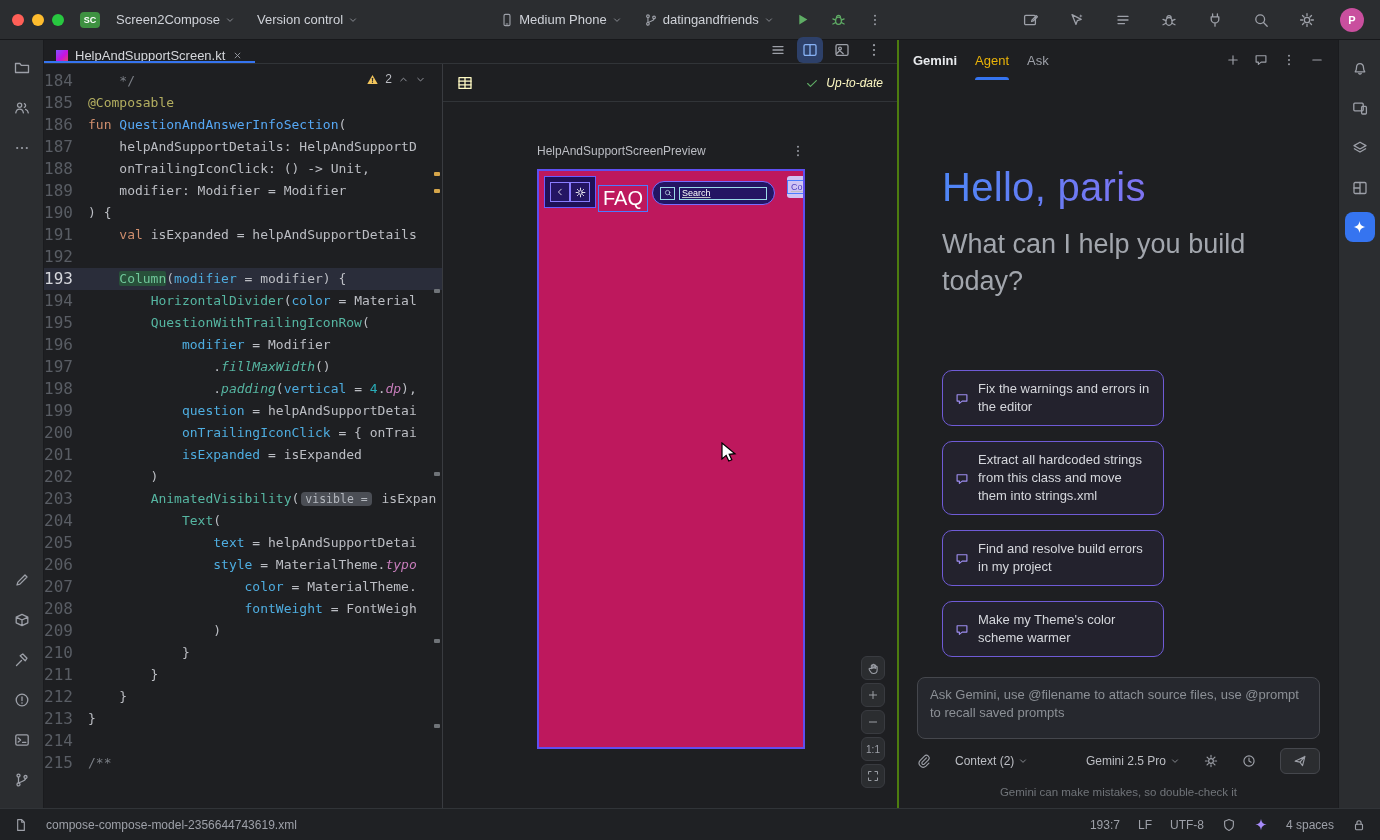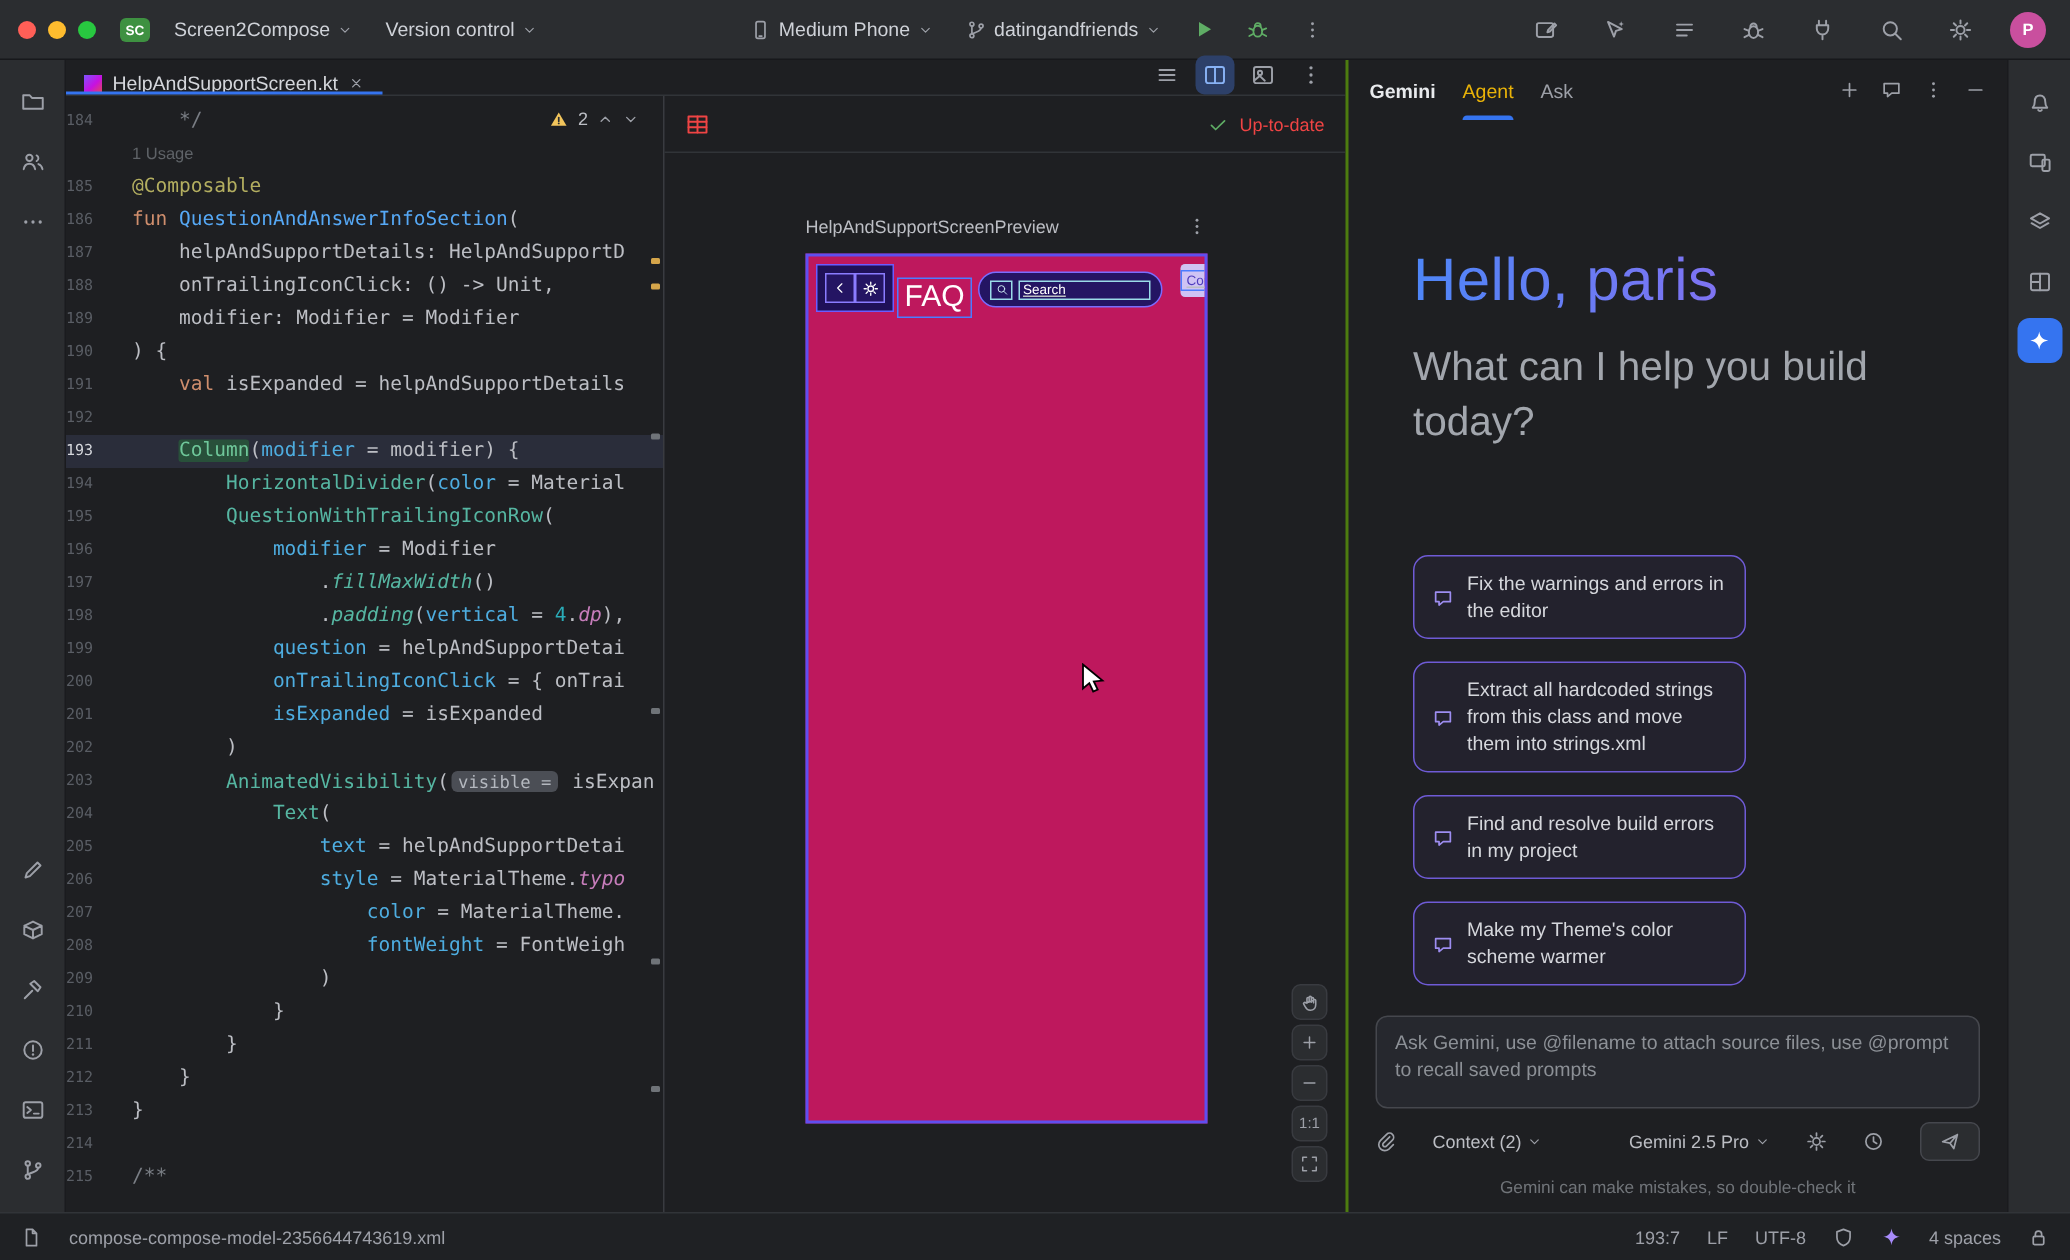--- a/index.html
+++ b/index.html
@@ -51,40 +51,40 @@
   .mode { width:26px; height:26px; display:flex; align-items:center; justify-content:center;
     border-radius:6px; color:#9da0a8; background:none; border:none; }
   .mode.active { background:#2d4069; color:#88b2f5; }
 
   
   #editor-row { flex:1; display:flex; overflow:hidden; }
   #code-pane { width:398px; position:relative; overflow:hidden; padding-top:6px;
     font-family:"DejaVu Sans Mono","Liberation Mono",monospace; font-size:13px; }
   #splitter { width:1px; background:#393b40; cursor:col-resize; }
   .code-line { display:flex; height:22px; line-height:22px; white-space:pre; }
-  .code-line .ln { width:44px; text-align:left; padding-right:16px; color:#595d64; flex-shrink:0; font-size:10px; }
+  .code-line .ln { width:44px; text-align:left; padding-right:16px; color:#595d64; flex-shrink:0; font-size:16px; }
   .code-line.cur { background:#2a2d3a; }
   .code-line.cur .ln { color:#d5d7dc; }
   .code-text { flex:1; overflow:hidden; }
   .def{color:#bcbec4} .cmt{color:#7a7e85} .ann{color:#b3ae60} .kw{color:#cf8e6d}
   .fn{color:#56a8f5} .call{color:#56b6a2} .ext{color:#56b6a2;font-style:italic}
   .arg{color:#4eade0} .num{color:#2aacb8} .prop{color:#c77dbb;font-style:italic}
   .hl{background:#28503a;color:#6fc79a;border-radius:2px}
   .usage{color:#5f6368;font-size:11px;font-family:"Liberation Sans",sans-serif}
   .inlay{background:#4b4e55;color:#b4b8bf;border-radius:4px;padding:0 4px;font-size:11.5px;margin:0 2px}
   #inspections-widget { position:absolute; top:8px; right:16px; display:flex; align-items:center;
     gap:6px; color:#bcbec4; font-size:12px; font-family:"Liberation Sans",sans-serif; }
   #inspections-widget .ic { color:#9da0a8; }
   .stripe { position:absolute; top:0; right:0; width:10px; bottom:0; }
   .mark { position:absolute; right:2px; width:6px; height:4px; border-radius:1px; display:block; }
 
   
   #preview-pane { flex:1; display:flex; flex-direction:column; }
   #preview-toolbar { height:38px; display:flex; align-items:center; padding:0 14px; gap:7px;
-    border-bottom:1px solid #313438; color:#ef4444; font-size:12px; }
+    border-bottom:1px solid #313438; color:#fef9c3; font-size:12px;font-style:italic; }
   #preview-toolbar .green { color:#5fad65; }
   #preview-canvas { flex:1; position:relative; }
   #preview-label { position:absolute; left:94px; top:42px; width:268px; display:flex;
     justify-content:space-between; align-items:center; color:#bcbec4; font-size:12px; }
   #preview-label .ic { color:#9da0a8; }
 
   
   #phone { position:absolute; left:94px; top:67px; width:268px; height:580px; background:#be185d;
     border:2px solid #5f4ff0; display:flex; flex-direction:row; padding:5px; overflow:hidden;text-decoration:underline; }
   .p-appbar { height:32px; flex-shrink:0; border:1.5px solid #6a5cff; background:#1f1158;
@@ -428,21 +428,20 @@
                 </svg>
               </span>
             </button>
         </div>
       </div>
 
       <div id="editor-row">
         <div id="code-pane">
           <div id="code-lines">
               <div class="code-line"><span class="ln">184</span><span class="code-text"><span class="cmt">    */</span></span></div>
-              <div class="code-line"><span class="ln"></span><span class="code-text"><span class="usage">1 Usage</span></span></div>
               <div class="code-line"><span class="ln">185</span><span class="code-text"><span class="ann">@Composable</span></span></div>
               <div class="code-line"><span class="ln">186</span><span class="code-text"><span class="kw">fun </span><span class="fn">QuestionAndAnswerInfoSection</span><span class="def">(</span></span></div>
               <div class="code-line"><span class="ln">187</span><span class="code-text"><span class="def">    helpAndSupportDetails: HelpAndSupportD</span></span></div>
               <div class="code-line"><span class="ln">188</span><span class="code-text"><span class="def">    onTrailingIconClick: () -&gt; Unit,</span></span></div>
               <div class="code-line"><span class="ln">189</span><span class="code-text"><span class="def">    modifier: Modifier = Modifier</span></span></div>
               <div class="code-line"><span class="ln">190</span><span class="code-text"><span class="def">) {</span></span></div>
               <div class="code-line"><span class="ln">191</span><span class="code-text"><span class="def">    </span><span class="kw">val </span><span class="def">isExpanded = helpAndSupportDetails</span></span></div>
               <div class="code-line"><span class="ln">192</span><span class="code-text"></span></div>
               <div class="code-line cur"><span class="ln">193</span><span class="code-text"><span class="def">    </span><span class="hl">Column</span><span class="def">(</span><span class="arg">modifier</span><span class="def"> = modifier) {</span></span></div>
               <div class="code-line"><span class="ln">194</span><span class="code-text"><span class="def">        </span><span class="call">HorizontalDivider</span><span class="def">(</span><span class="arg">color</span><span class="def"> = Material</span></span></div>

